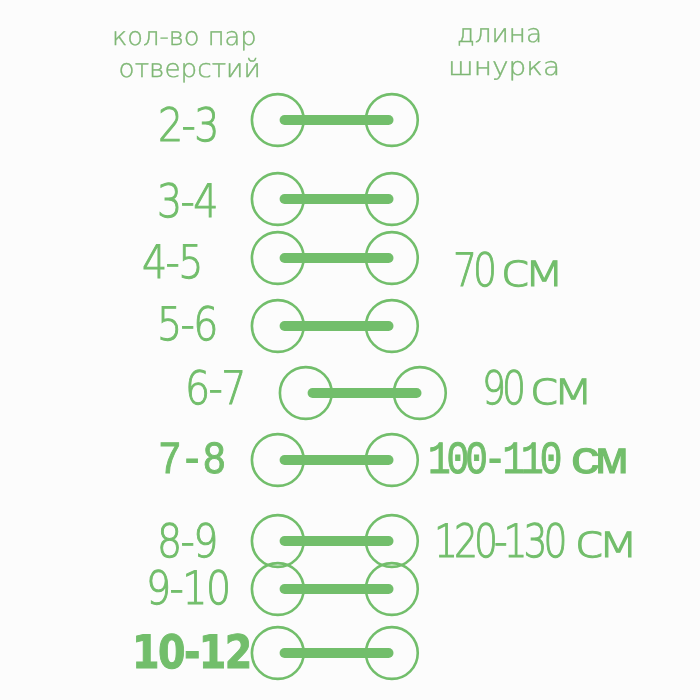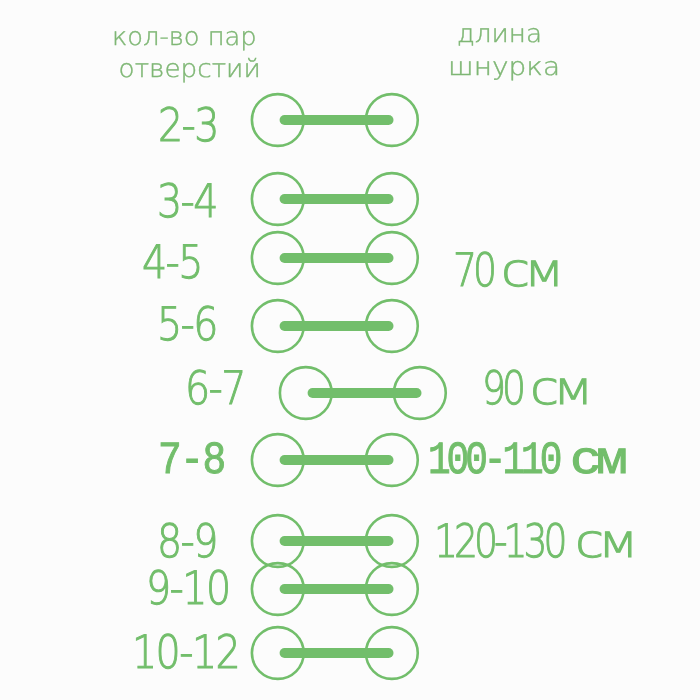--- a/index.html
+++ b/index.html
@@ -104,21 +104,21 @@
         <div class="cell len" style="left:434px;top:0.7000000000000455px"><span class="num" style="transform: scaleX(0.82); margin-right: -23.307px;">120-130</span><span class="gap"></span><span class="unit" style="transform: scaleX(1.15); margin-right: 8.625px;">см</span></div>
       </div>
       <div class="row" style="top: 558.7px;">
         <div class="cell pairs" style="left:146px;top:-1.1000000000000227px"><span class="num" style="transform: scaleX(0.86); margin-right: -11.7033px;">9-10</span></div>
         <div class="icon"><svg width="180" height="64" viewBox="0 0 180 64" aria-hidden="true">
             <circle cx="29.8" cy="32" r="25.9" fill="none" stroke="#72be6b" stroke-width="2.6"></circle>
             <circle cx="143.85" cy="32" r="25.9" fill="none" stroke="#72be6b" stroke-width="2.6"></circle>
             <line x1="36.6" y1="32" x2="140.5" y2="32" stroke="#72be6b" stroke-width="10" stroke-linecap="round"></line>
           </svg></div>
       </div>
-      <div class="row" style="top: 622.8px;">
+      <div class="row" style="top: 622.8px; font-weight: bold;">
         <div class="cell pairs" style="left:132.2px;top:-1.2999999999999545px"><span class="num" style="transform: scaleX(0.86); margin-right: -15.0105px;">10-12</span></div>
         <div class="icon"><svg width="180" height="64" viewBox="0 0 180 64" aria-hidden="true">
             <circle cx="29.8" cy="32" r="25.9" fill="none" stroke="#72be6b" stroke-width="2.6"></circle>
             <circle cx="143.85" cy="32" r="25.9" fill="none" stroke="#72be6b" stroke-width="2.6"></circle>
             <line x1="36.6" y1="32" x2="140.5" y2="32" stroke="#72be6b" stroke-width="10" stroke-linecap="round"></line>
           </svg></div>
       </div>
     </div>
 </div>
 

